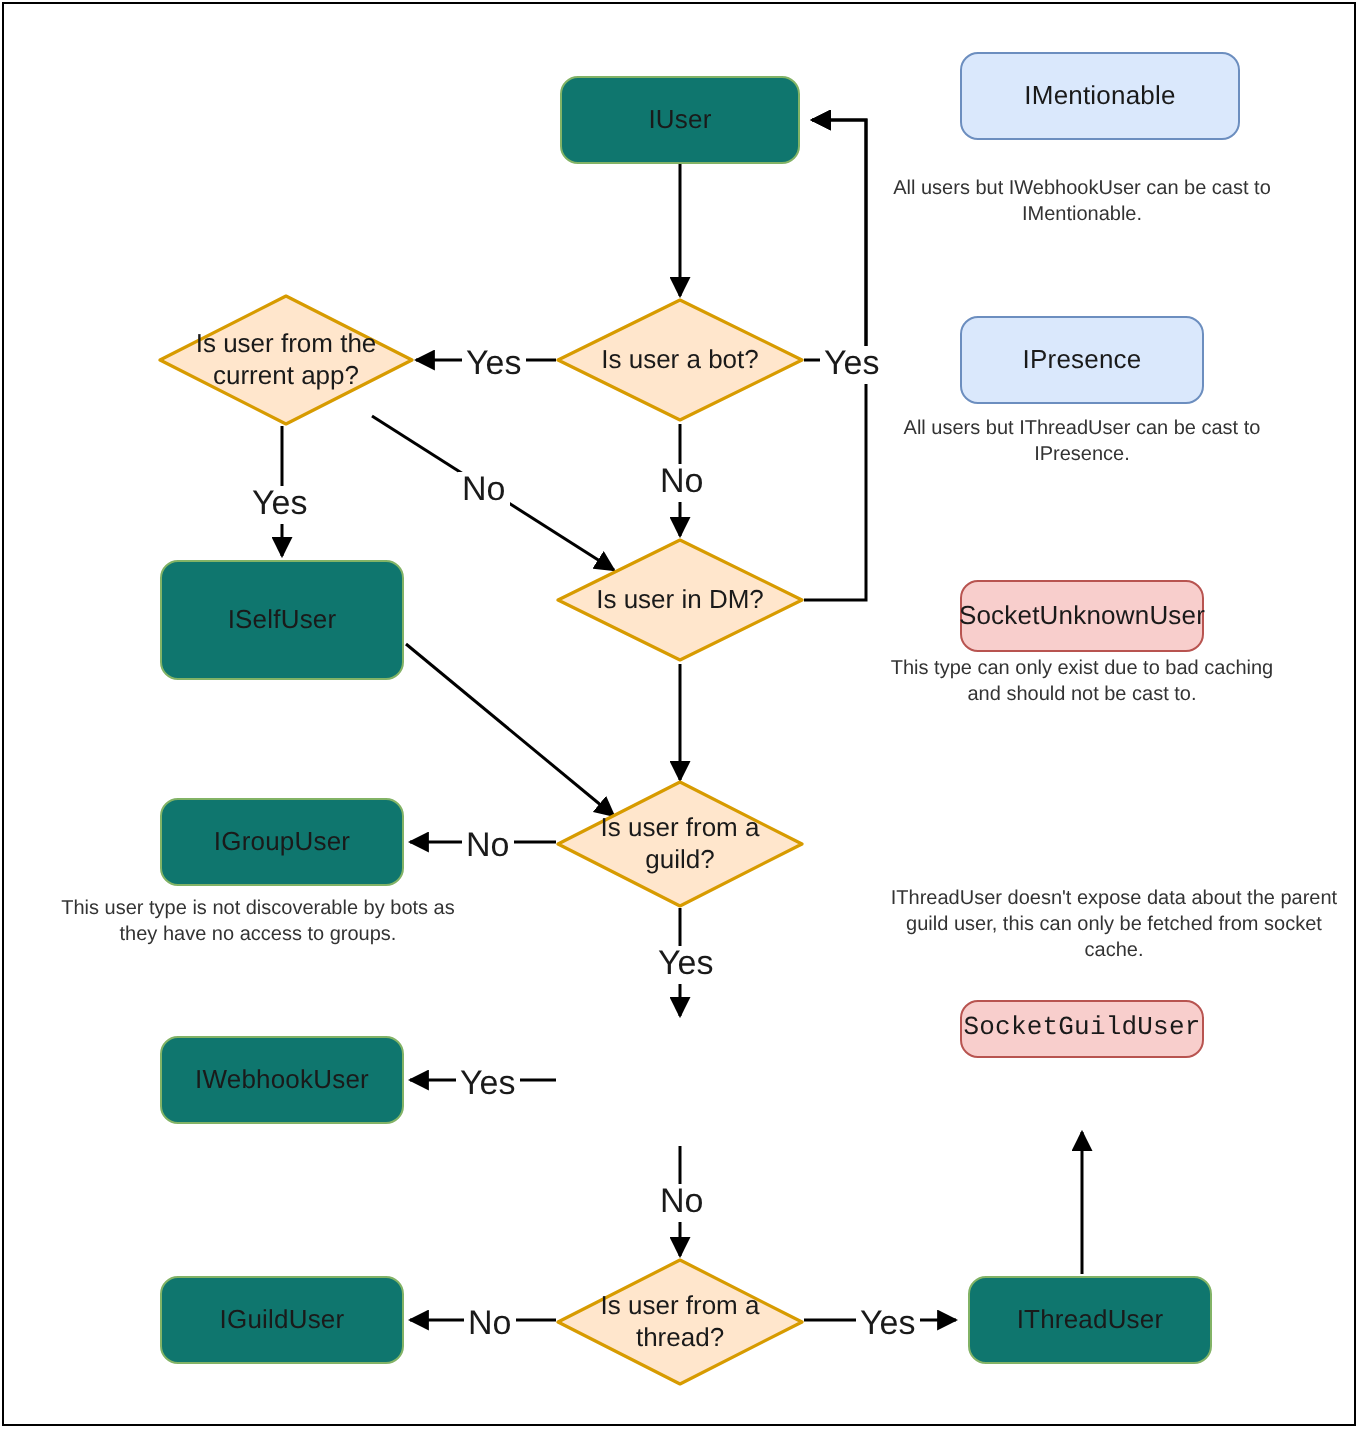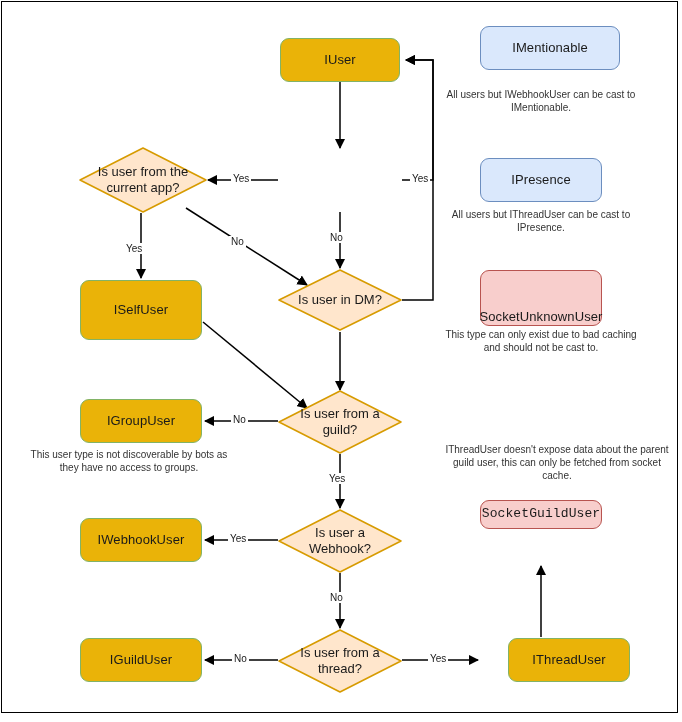--- a/index.html
+++ b/index.html
@@ -45,21 +45,21 @@
     font-size: 13px;
     line-height: 1.25;
     letter-spacing: 0.1px;
   }
 
   .box {
     border-radius: 9px;
     border-width: 1.4px;
     border-style: solid;
   }
-  .box.green  { background: #eab308; border-color: #82b366; }
+  .box.green  { background: #0f766e; border-color: #82b366; }
   .box.blue   { background: #dae8fc; border-color: #6c8ebf; }
   .box.red    { background: #f8cecc; border-color: #b85450; }
 
   .diamond-wrap {
     position: absolute;
     box-sizing: border-box;
   }
   .diamond-wrap svg {
     position: absolute;
     left: 0; top: 0;
@@ -86,21 +86,21 @@
     position: absolute;
     text-align: center;
     font-size: 10px;
     line-height: 1.32;
     color: #333333;
     box-sizing: border-box;
   }
 
   .edge-label {
     position: absolute;
-    font-size: 10px;
+    font-size: 17px;
     color: #1a1a1a;
     background: #ffffff;
     padding: 0 2px;
     line-height: 1.1;
     white-space: nowrap;
   }
 </style>
 </head>
 <body>
 
@@ -163,40 +163,46 @@
   </div>
 
   <div class="node box green" style="left:80px; top:399px; width:122px; height:44px;">
     <span>IGroupUser</span>
   </div>
 
   <div class="node box green" style="left:80px; top:638px; width:122px; height:44px;">
     <span>IGuildUser</span>
   </div>
 
-  <div class="node box green" style="left:508px; top:638px; width:122px; height:44px;">
+  <div class="node box green" style="left:484px; top:638px; width:122px; height:44px;">
     <span>IThreadUser</span>
   </div>
 
   <div class="node box blue" style="left:480px; top:26px; width:140px; height:44px;">
     <span>IMentionable</span>
   </div>
 
   <div class="node box blue" style="left:480px; top:158px; width:122px; height:44px;">
     <span>IPresence</span>
   </div>
 
-  <div class="node box red" style="left:480px; top:270px; width:122px; height:56px;align-items:flex-end;">
+  <div class="node box red" style="left:480px; top:290px; width:122px; height:36px;">
     <span>SocketUnknownUser</span>
   </div>
 
   <div class="node box red" style="left:480px; top:500px; width:122px; height:29px;font-family:Liberation Mono, monospace;">
     <span>SocketGuildUser</span>
   </div>
 
+  <div class="diamond-wrap" style="left:277px; top:148px; width:126px; height:64px;">
+    <svg viewBox="0 0 126 64" preserveAspectRatio="none">
+      <path d="M 63 2 L 124 32 L 63 62 L 2 32 Z" fill="#ffe6cc" stroke="#d79b00" stroke-width="1.6" stroke-linejoin="round"></path>
+    </svg>
+    <div class="diamond-label">Is user a bot?</div>
+  </div>
 
   <div class="diamond-wrap" style="left:78px; top:146px; width:130px; height:68px;">
     <svg viewBox="0 0 130 68" preserveAspectRatio="none">
       <path d="M 65 2 L 128 34 L 65 66 L 2 34 Z" fill="#ffe6cc" stroke="#d79b00" stroke-width="1.6" stroke-linejoin="round"></path>
     </svg>
     <div class="diamond-label">Is user from the
 current app?</div>
   </div>
 
   <div class="diamond-wrap" style="left:277px; top:268px; width:126px; height:64px;">
@@ -207,27 +213,20 @@
   </div>
 
   <div class="diamond-wrap" style="left:277px; top:389px; width:126px; height:66px;">
     <svg viewBox="0 0 126 66" preserveAspectRatio="none">
       <path d="M 63 2 L 124 33 L 63 64 L 2 33 Z" fill="#ffe6cc" stroke="#d79b00" stroke-width="1.6" stroke-linejoin="round"></path>
     </svg>
     <div class="diamond-label">Is user from a
 guild?</div>
   </div>
 
-  <div class="diamond-wrap" style="left:277px; top:508px; width:126px; height:66px;">
-    <svg viewBox="0 0 126 66" preserveAspectRatio="none">
-      <path d="M 63 2 L 124 33 L 63 64 L 2 33 Z" fill="#ffe6cc" stroke="#d79b00" stroke-width="1.6" stroke-linejoin="round"></path>
-    </svg>
-    <div class="diamond-label">Is user a
-Webhook?</div>
-  </div>
 
   <div class="diamond-wrap" style="left:277px; top:628px; width:126px; height:66px;">
     <svg viewBox="0 0 126 66" preserveAspectRatio="none">
       <path d="M 63 2 L 124 33 L 63 64 L 2 33 Z" fill="#ffe6cc" stroke="#d79b00" stroke-width="1.6" stroke-linejoin="round"></path>
     </svg>
     <div class="diamond-label">Is user from a
 thread?</div>
   </div>
 
   <div class="edge-label" style="left:410px; top:173px;">Yes</div>

